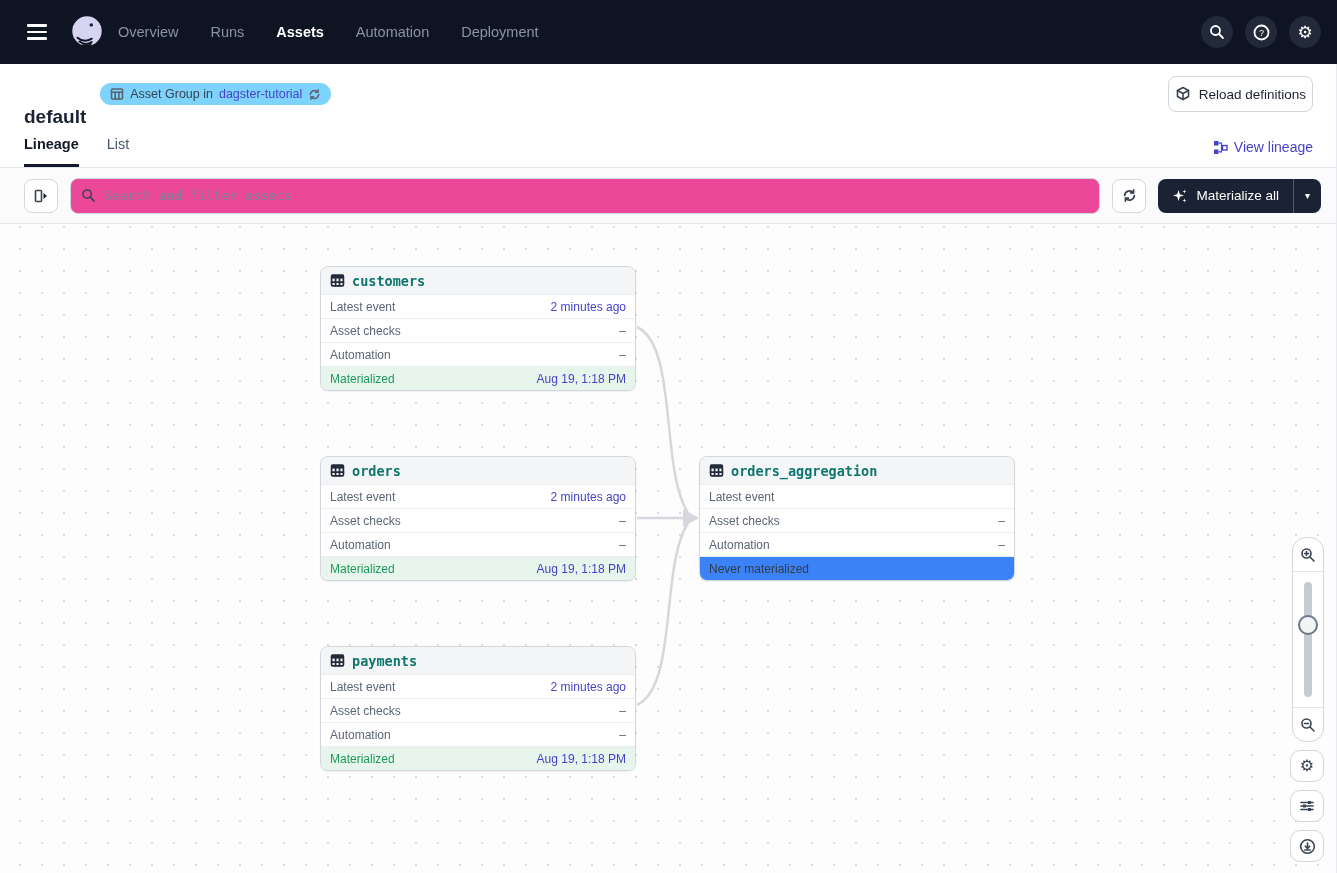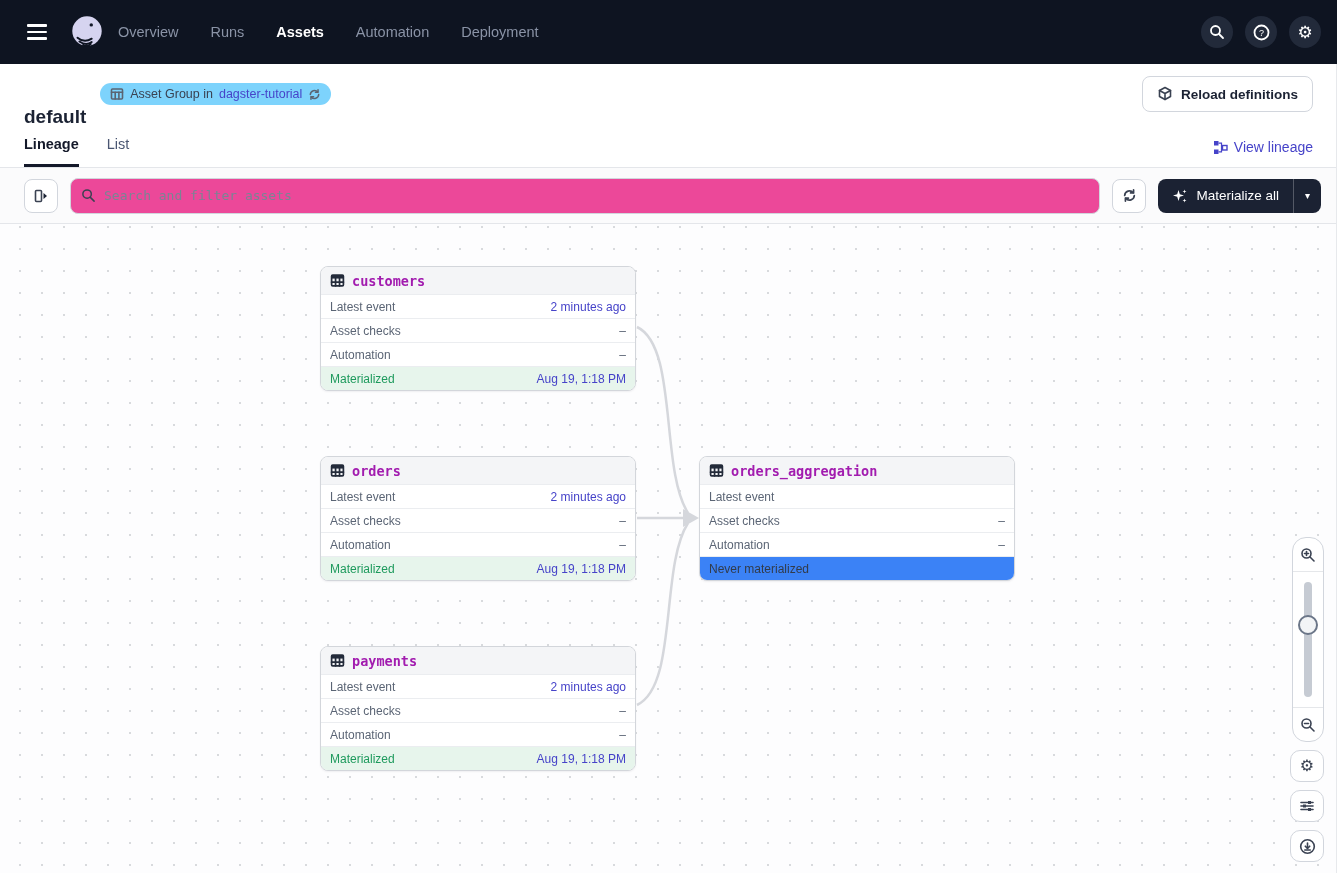--- a/index.html
+++ b/index.html
@@ -15,21 +15,21 @@
   .nav-link { font-size:14.5px; color:#8a93a6; cursor:pointer; }
   .nav-link.active { color:#ffffff; font-weight:bold; }
   .nav-right { margin-left:auto; display:flex; gap:12px; }
   .nav-icon-btn { width:32px; height:32px; border-radius:50%; background:#222a3a; display:flex; align-items:center; justify-content:center; cursor:pointer; }
 
   
   .page-header { height:60px; display:flex; align-items:center; padding:0 24px; background:#fff; }
   .page-title { font-size:19px; font-weight:bold; color:#1b2233;margin-top:46px; }
   .group-badge { display:flex; align-items:center; gap:6px; background:#7dd3fc; border-radius:13px; padding:4px 10px; margin-left:14px; font-size:12.5px; color:#3a4252; }
   .group-badge a { color:#4643c9; text-decoration:none; cursor:pointer; }
-  .reload-btn { margin-left:auto; display:flex; align-items:center; gap:8px; border:1px solid #d2d6dd; border-radius:8px; background:#fff; height:36px; padding:0 14px; font-size:13.5px; color:#1b2233; cursor:pointer;font-weight:bold; }
+  .reload-btn { margin-left:auto; display:flex; align-items:center; gap:8px; border:1px solid #d2d6dd; border-radius:8px; background:#fff; height:36px; padding:0 6px; font-size:13.5px; color:#1b2233; cursor:pointer; }
 
   
   .tabs-row { height:44px; display:flex; align-items:flex-end; padding:0 24px; border-bottom:1px solid #e4e6ea; background:#fff; }
   .tab { font-size:14.5px; padding-bottom:12px; margin-right:28px; cursor:pointer; color:#4a5672; border-bottom:3px solid transparent; }
   .tab.active { color:#14192a; font-weight:bold; border-bottom-color:#14192a; }
   .view-lineage { margin-left:auto; display:flex; align-items:center; gap:6px; color:#4643c9; font-size:14px; padding-bottom:12px; cursor:pointer; }
 
   
   .toolbar { height:56px; display:flex; align-items:center; gap:12px; padding:0 16px 0 24px; background:#fbfbfc; border-bottom:1px solid #e4e6ea; }
   .sq-btn { width:34px; height:34px; border:1px solid #d2d6dd; border-radius:8px; background:#fff; display:flex; align-items:center; justify-content:center; cursor:pointer; }
@@ -41,21 +41,21 @@
   .mat-caret { display:flex; align-items:center; justify-content:center; width:28px; border-left:1px solid rgba(255,255,255,.25); color:#fff; font-size:10px; }
 
   
   .canvas { position:relative; width:1337px; height:649px; background:#fdfdfe;
     background-image:radial-gradient(#d8dadd 1.15px, transparent 1.3px);
     background-size:22px 22px; background-position:9px 14px; }
   .edges { position:absolute; inset:0; pointer-events:none; }
 
   .card { position:absolute; width:316px; background:#fff; border:1px solid #d3d6db; border-radius:8px; box-shadow:0 1px 2px rgba(20,25,40,.06); overflow:hidden; cursor:pointer; }
   .card-header { display:flex; align-items:center; gap:7px; background:#f4f5f7; padding:5px 9px; height:27px; }
-  .card-name { font-family:"DejaVu Sans Mono", monospace; font-weight:bold; font-size:13.5px; color:#a21caf; }
+  .card-name { font-family:"DejaVu Sans Mono", monospace; font-weight:bold; font-size:13.5px; color:#0f766e; }
   .card-row { display:flex; justify-content:space-between; align-items:center; height:24px; padding:0 9px; border-top:1px solid #ebedf0; font-size:12px; }
   .row-label { color:#5b6575; }
   .row-value { color:#5b6575; }
   .row-value.link { color:#4643c9; }
   .card-footer { display:flex; justify-content:space-between; align-items:center; height:24px; padding:0 9px; border-top:1px solid #ebedf0; font-size:12px; }
   .card-footer.mat { background:#e7f5ec; }
   .card-footer.mat .st-label { color:#1e9a5d; }
   .card-footer.mat .st-value { color:#4643c9; }
   .card-footer.never { background:#3b82f6; }
   .card-footer.never .st-label { color:#323b4a; }

